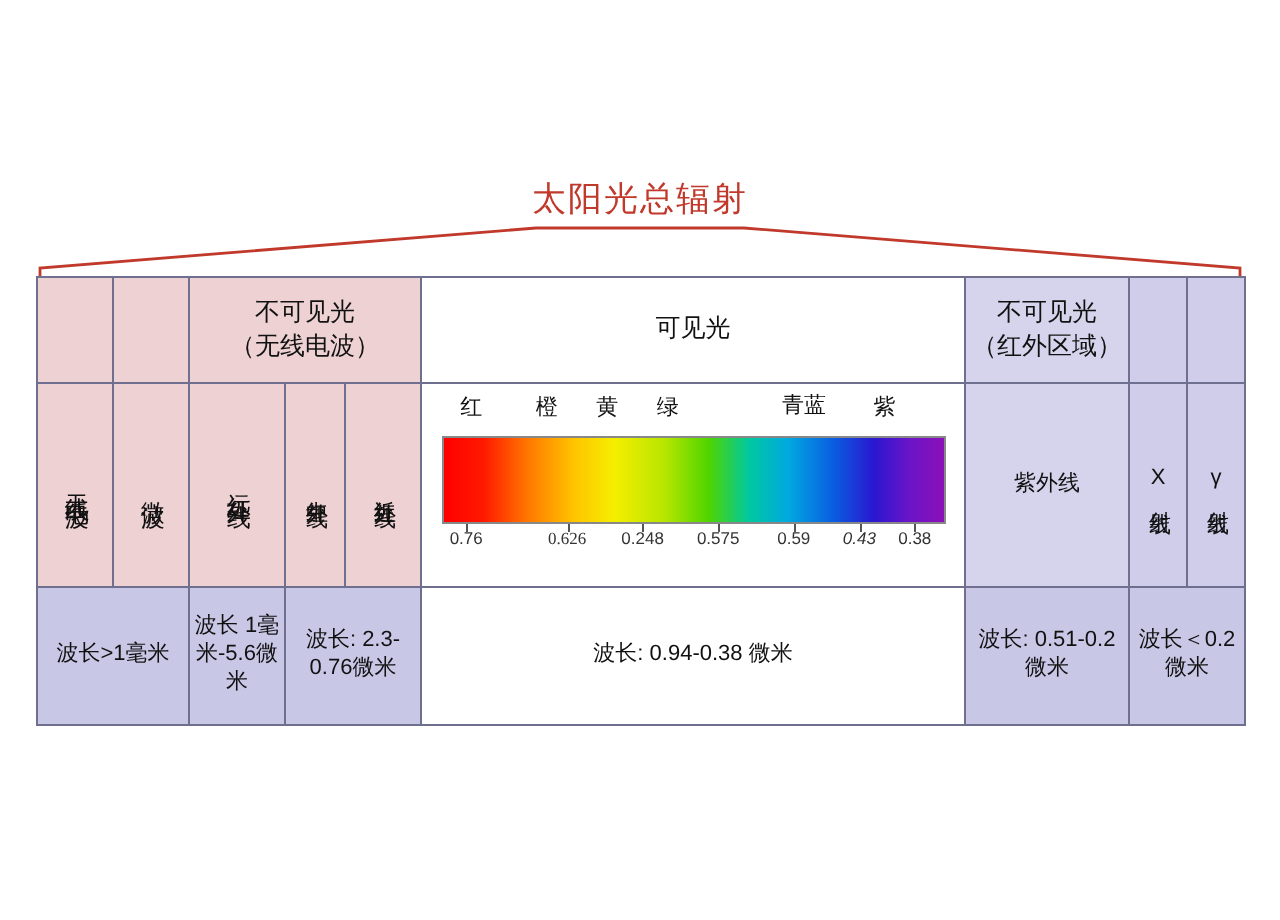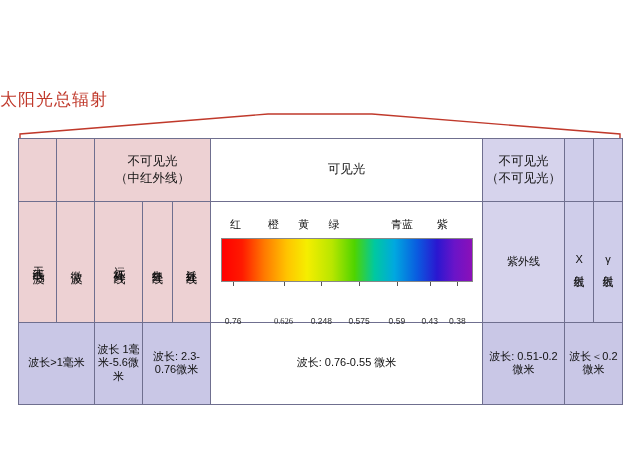--- a/index.html
+++ b/index.html
@@ -21,20 +21,21 @@
     width: 640px;
     height: 460px;
   }
 
   
   .title {
     position: absolute;
     left: 0;
     top: 88px;
     width: 640px;
+    text-align: center;
     font-size: 17px;
     color: #c0392b;
     letter-spacing: 1px;
     font-family: "Liberation Serif", serif;
     font-weight: normal;
   }
   .bracket {
     position: absolute;
     left: 18px;
     top: 112px;
@@ -42,21 +43,21 @@
     height: 28px;
     pointer-events: none;
   }
 
   
   .diagram {
     position: absolute;
     left: 18px;
     top: 138px;
     width: 604px;
-    height: 267px;
+    height: 225px;
     border-collapse: collapse;
     table-layout: fixed;
   }
   .diagram td {
     border: 1px solid #6f6f8f;
     text-align: center;
     vertical-align: middle;
     font-size: 11px;
     color: #111;
     padding: 2px 1px;
@@ -137,21 +138,20 @@
       #2a17d0 86%,
       #6a14c8 93%,
       #8b10b8 100%);
   }
   .tick-row {
     position: absolute;
     left: 0;
     top: 66px;
     width: 252px;
     height: 16px;
-    margin-top: 32px;
   }
   .tick-row span {
     position: absolute;
     top: 0;
     font-size: 8.5px;
     color: #333;
     transform: translateX(-50%);
     white-space: nowrap;
   }
   .tick-mark {
@@ -189,28 +189,28 @@
       <col style="width:29px">
     </colgroup>
 
     <tbody>
         <tr class="row-head">
       <td class="fill-pink"></td>
       <td class="fill-pink"></td>
       <td class="fill-pink" colspan="3">
         <div class="two-line">
           <div>不可见光</div>
-          <div>（中红外线）</div>
+          <div>（无线电波）</div>
         </div>
       </td>
       <td class="fill-white">可见光</td>
       <td class="fill-lav">
         <div class="two-line">
           <div>不可见光</div>
-          <div>（不可见光）</div>
+          <div>（红外区域）</div>
         </div>
       </td>
       <td class="fill-lav2"></td>
       <td class="fill-lav2"></td>
     </tr>
 
     <tr class="row-mid">
       <td class="fill-pink">
         <span class="vtext">无线电波</span>
       </td>
@@ -227,60 +227,60 @@
         <span class="vtext-sm">近红外线</span>
       </td>
 
       <td class="fill-white">
         <div class="spectrum-wrap">
           <div class="spectrum-labels" id="spectrum-labels">
                 <span style="left: 6%;">红</span>
                 <span style="left: 21%;">橙</span>
                 <span style="left: 33%;">黄</span>
                 <span style="left: 45%;">绿</span>
-                <span style="left: 72%;">青蓝</span>
+                <span style="left: 72%; font-family: Liberation Mono, monospace;">青蓝</span>
                 <span style="left: 88%;">紫</span>
               </div>
           <div class="spectrum-bar"></div>
           <div id="tick-marks">
                 <div class="tick-mark" style="left: 5%;"></div>
                 <div class="tick-mark" style="left: 25%;"></div>
                 <div class="tick-mark" style="left: 40%;"></div>
                 <div class="tick-mark" style="left: 55%;"></div>
                 <div class="tick-mark" style="left: 70%;"></div>
                 <div class="tick-mark" style="left: 83%;"></div>
                 <div class="tick-mark" style="left: 94%;"></div>
               </div>
           <div class="tick-row" id="tick-row">
                 <span style="left: 5%;">0.76</span>
                 <span style="left: 25%; font-family: Liberation Serif, serif;">0.626</span>
                 <span style="left: 40%;">0.248</span>
                 <span style="left: 55%;">0.575</span>
                 <span style="left: 70%;">0.59</span>
-                <span style="left: 83%;">0.43</span>
+                <span style="left: 83%; font-style: italic;">0.43</span>
                 <span style="left: 94%; text-align: right;">0.38</span>
               </div>
         </div>
       </td>
 
       <td class="fill-lav">
         <span>紫外线</span>
       </td>
       <td class="fill-lav2">
         <span class="vtext-sm">X射线</span>
       </td>
       <td class="fill-lav2">
         <span class="vtext-sm">γ射线</span>
       </td>
     </tr>
 
     <tr class="row-wave">
       <td class="fill-lav3" colspan="2">波长&gt;1毫米</td>
       <td class="fill-lav3">波长 1毫米-5.6微米</td>
       <td class="fill-lav3" colspan="2">波长: 2.3-0.76微米</td>
-      <td class="fill-white wave-vis">波长: 0.76-0.55 微米</td>
+      <td class="fill-white wave-vis">波长: 0.94-0.38 微米</td>
       <td class="fill-lav3">波长: 0.51-0.2 微米</td>
       <td class="fill-lav3" colspan="2">波长＜0.2 微米</td>
     </tr>
   </tbody>
     </table>
 
 </div>
 
 </body></html>

